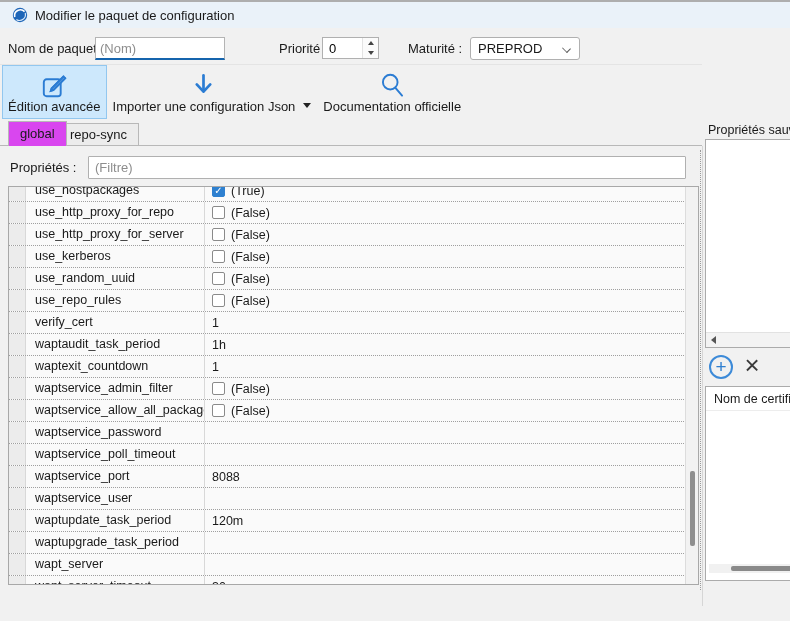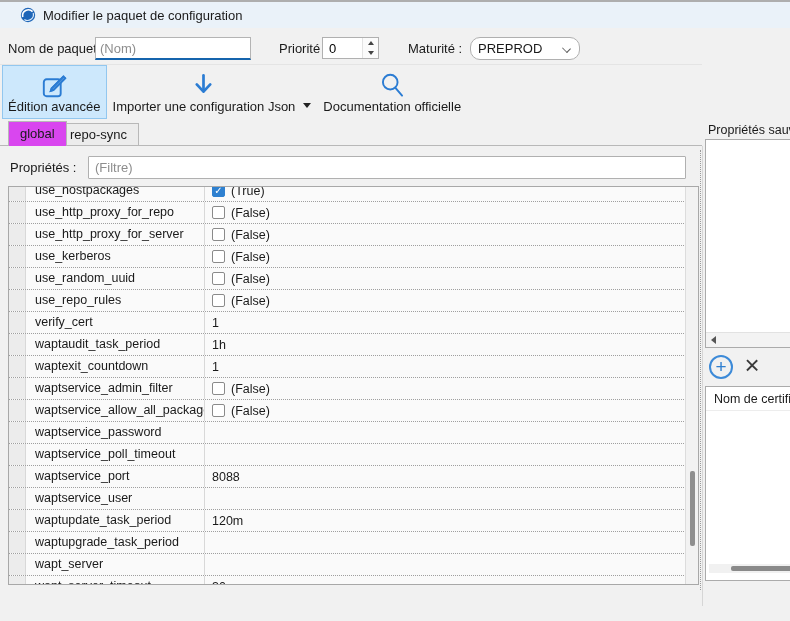--- a/index.html
+++ b/index.html
@@ -8,43 +8,43 @@
     position: relative;
     font-family: "Liberation Sans", sans-serif;
     font-size: 13px;
     color: #1a1a1a;
     background: #f1f1f1;
   }
   
   .titlebar {
     position: absolute; left:0; top:0; width:790px; height:28px;
     background:#eaf2f9; border-top:2px solid #aeaeae;
-    display:flex; align-items:center; gap:7px; padding-left:20px;
+    display:flex; align-items:center; gap:7px; padding-left:12px;
   }
   .titlebar .logo { width:16px; height:16px; display:inline-block; }
   
   .lbl { position:absolute; height:22px; line-height:22px; white-space:nowrap; }
   .name-input {
-    position:absolute; left:95px; top:37px; width:156px; height:23px;
+    position:absolute; left:95px; top:37px; width:130px; height:23px;
     border:1px solid #b4b4b4; border-bottom:2px solid #1564ad;
     background:#fff; font:13px "Liberation Sans",sans-serif; padding:0 4px; color:#1a1a1a;
   }
   .name-input::placeholder { color:#8d8d8d; }
   .spinbox {
     position:absolute; left:322px; top:37px; width:57px; height:22px;
     border:1px solid #b0b0b0; background:#fff; display:flex;
   }
   .spinbox .spinval { flex:1; border:none; outline:none; font:13px "Liberation Sans",sans-serif; padding-left:6px; width:30px; }
   .spinbtns { width:16px; display:flex; flex-direction:column; border-left:1px solid #e3e3e3; }
   .spinbtn { flex:1; display:flex; align-items:center; justify-content:center; background:#fbfbfb; }
   .tri-up { width:0; height:0; border-left:3.5px solid transparent; border-right:3.5px solid transparent; border-bottom:4px solid #444; }
   .tri-down { width:0; height:0; border-left:3.5px solid transparent; border-right:3.5px solid transparent; border-top:4px solid #444; }
   .combo {
     position:absolute; left:470px; top:37px; width:110px; height:23px;
-    border:1px solid #b0b0b0; border-radius:10px; background:#fff;
+    border:1px solid #b0b0b0; border-radius:3px; background:#fff;
     display:flex; align-items:center; padding-left:7px; cursor:default;
   }
   .combo .chev { position:absolute; right:9px; top:7px; width:7px; height:7px;
     border-right:1.5px solid #5a5a5a; border-bottom:1.5px solid #5a5a5a; transform:rotate(45deg) scale(1,0.8); }
   
   .toolbar { position:absolute; left:0; top:64px; width:702px; height:55px;
     border-top:1px solid #e4e4e4; display:flex; align-items:stretch; padding-left:2px; }
   .tbtn {
     display:flex; flex-direction:column; align-items:center; justify-content:flex-end;
     padding:13px 5px 4px 5px; white-space:nowrap; border:1px solid transparent; cursor:default;

